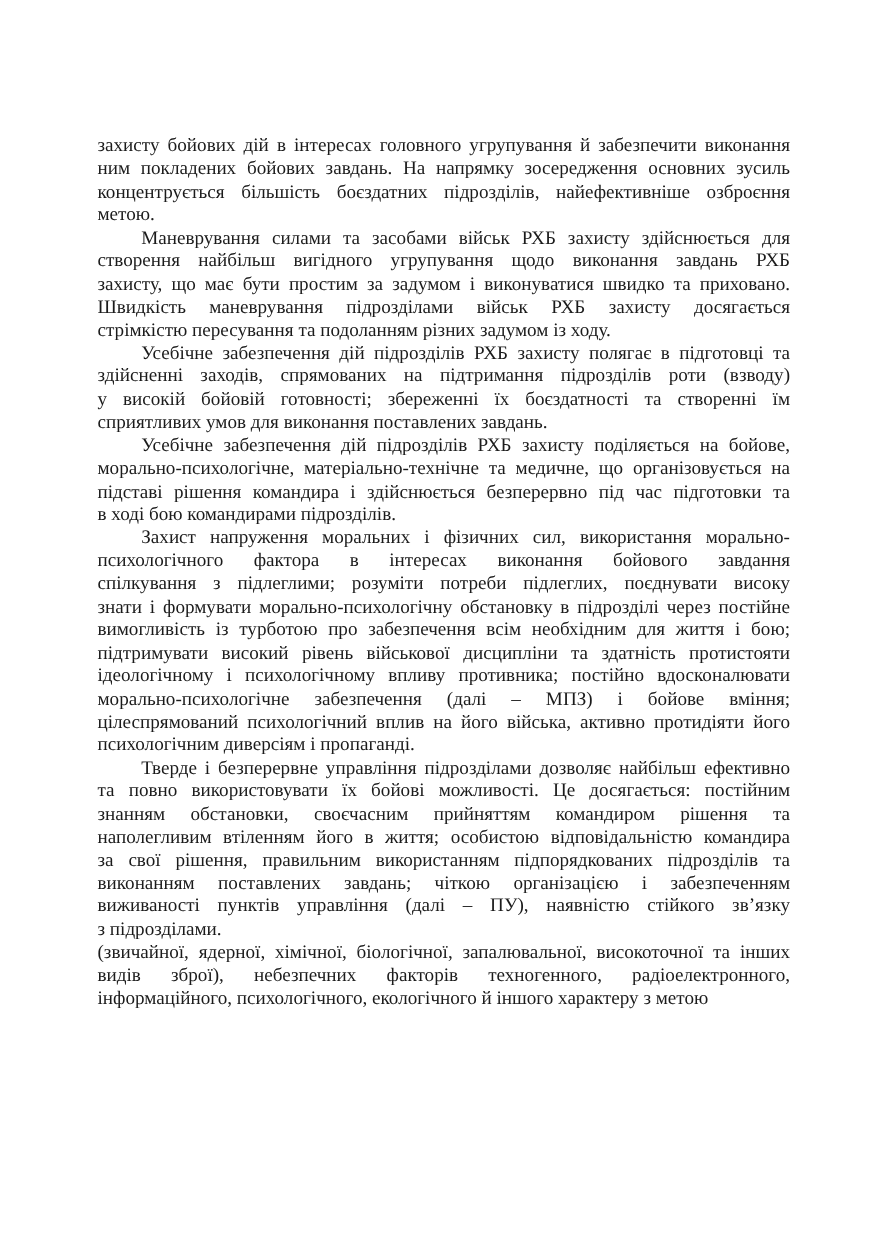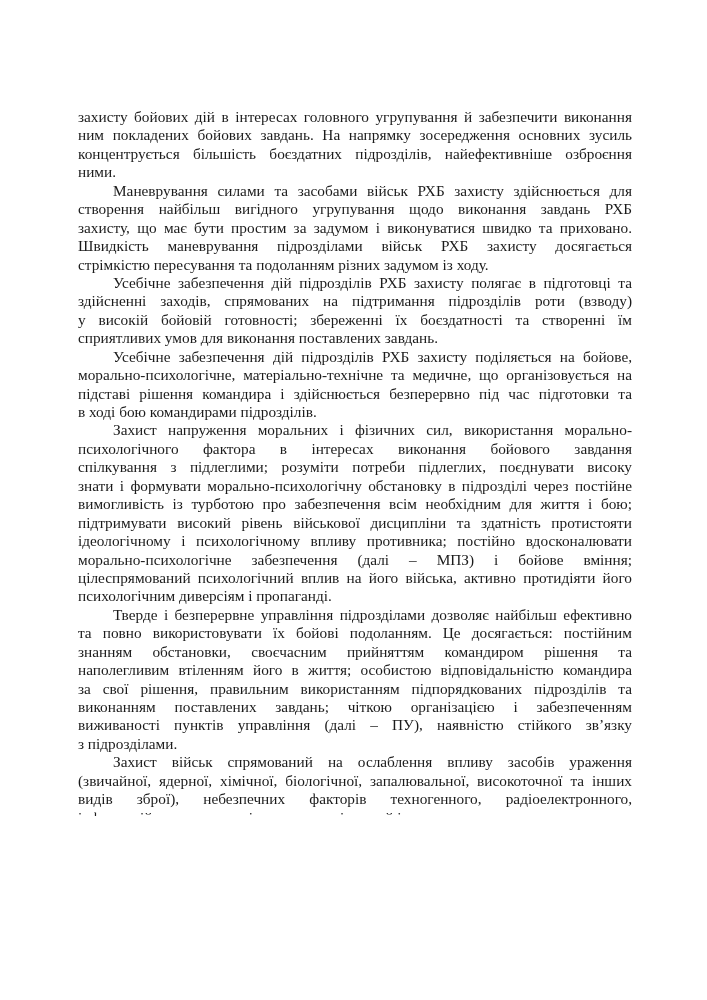--- a/index.html
+++ b/index.html
@@ -51,21 +51,21 @@
 </style>
 </head>
 <body>
 
 <div class="page">
   <div class="text-block" id="text-block">
       <div class="paragraph">
         <div class="line">захисту бойових дій в інтересах головного угрупування й забезпечити виконання</div>
         <div class="line">ним покладених бойових завдань. На напрямку зосередження основних зусиль</div>
         <div class="line">концентрується більшість боєздатних підрозділів, найефективніше озброєння</div>
-        <div class="line last">ними.</div>
+        <div class="line last">метою.</div>
       </div>
       <div class="paragraph">
         <div class="line indent">Маневрування силами та засобами військ РХБ захисту здійснюється для</div>
         <div class="line">створення найбільш вигідного угрупування щодо виконання завдань РХБ</div>
         <div class="line">захисту, що має бути простим за задумом і виконуватися швидко та приховано.</div>
         <div class="line">Швидкість маневрування підрозділами військ РХБ захисту досягається</div>
         <div class="line last">стрімкістю пересування та подоланням різних задумом із ходу.</div>
       </div>
       <div class="paragraph">
         <div class="line indent">Усебічне забезпечення дій підрозділів РХБ захисту полягає в підготовці та</div>
@@ -86,29 +86,28 @@
         <div class="line">знати і формувати морально-психологічну обстановку в підрозділі через постійне</div>
         <div class="line">вимогливість із турботою про забезпечення всім необхідним для життя і бою;</div>
         <div class="line">підтримувати високий рівень військової дисципліни та здатність протистояти</div>
         <div class="line">ідеологічному і психологічному впливу противника; постійно вдосконалювати</div>
         <div class="line">морально-психологічне забезпечення (далі – МПЗ) і бойове вміння;</div>
         <div class="line">цілеспрямований психологічний вплив на його війська, активно протидіяти його</div>
         <div class="line last">психологічним диверсіям і пропаганді.</div>
       </div>
       <div class="paragraph">
         <div class="line indent">Тверде і безперервне управління підрозділами дозволяє найбільш ефективно</div>
-        <div class="line">та повно використовувати їх бойові подоланням. Це досягається: постійним</div>
+        <div class="line">та повно використовувати їх бойові можливості. Це досягається: постійним</div>
         <div class="line">знанням обстановки, своєчасним прийняттям командиром рішення та</div>
         <div class="line">наполегливим втіленням його в життя; особистою відповідальністю командира</div>
         <div class="line">за свої рішення, правильним використанням підпорядкованих підрозділів та</div>
         <div class="line">виконанням поставлених завдань; чіткою організацією і забезпеченням</div>
         <div class="line">виживаності пунктів управління (далі – ПУ), наявністю стійкого зв’язку</div>
         <div class="line last">з підрозділами.</div>
       </div>
       <div class="paragraph">
-        <div class="line indent">Захист військ спрямований на ослаблення впливу засобів ураження</div>
         <div class="line">(звичайної, ядерної, хімічної, біологічної, запалювальної, високоточної та інших</div>
         <div class="line">видів зброї), небезпечних факторів техногенного, радіоелектронного,</div>
         <div class="line last">інформаційного, психологічного, екологічного й іншого характеру з метою</div>
       </div>
     </div>
   <div class="page-number">10</div>
 </div>
 
 </body></html>

